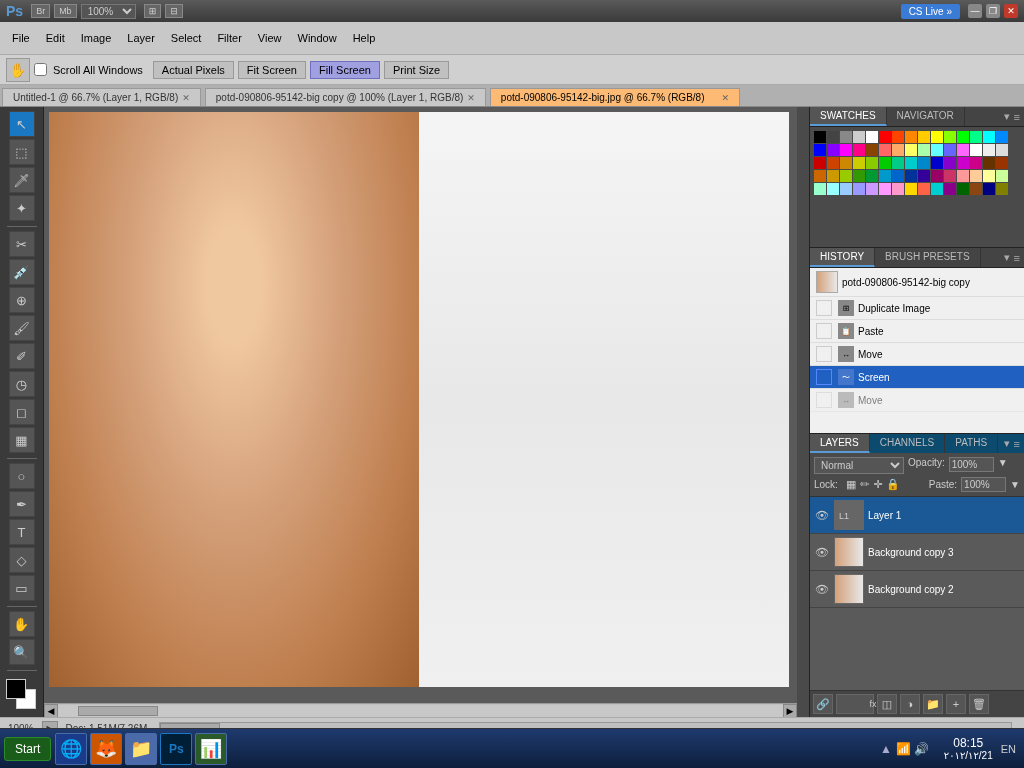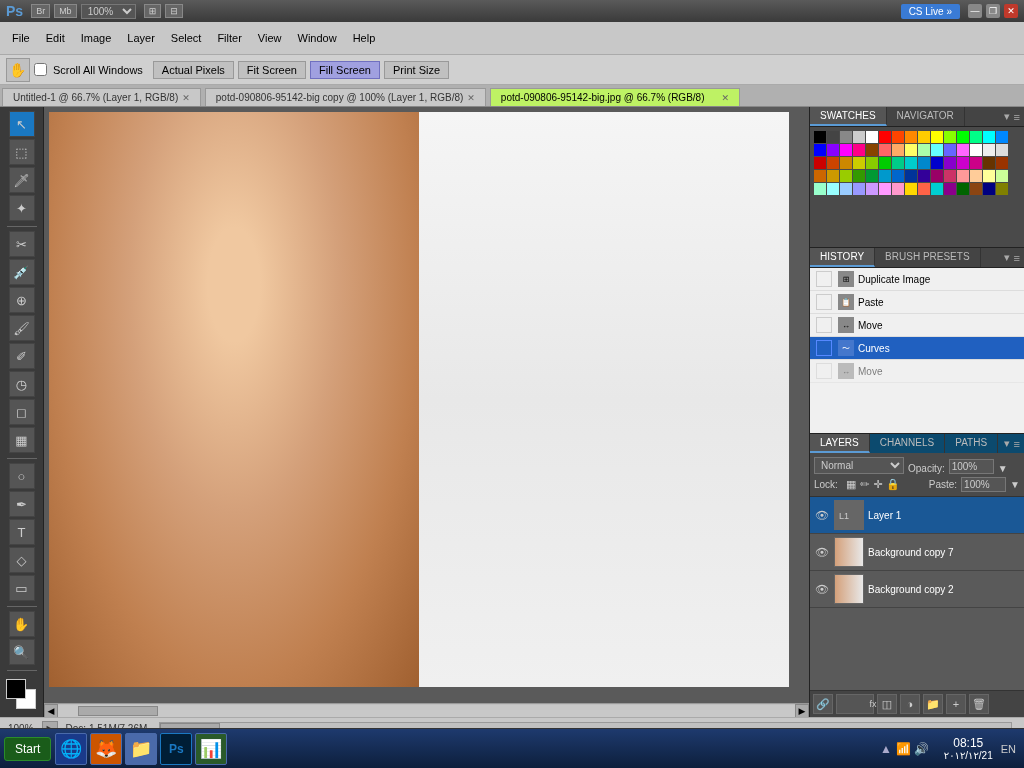--- a/index.html
+++ b/index.html
@@ -95,21 +95,21 @@
       background: #b0b0b0;
       display: flex;
       align-items: flex-end;
       border-bottom: 1px solid #888;
     }
     .doc-tab {
       padding: 3px 10px; background: #c8c8c8; border: 1px solid #999; border-bottom: none;
       font-size: 10px; cursor: pointer; color: #333; display: flex; align-items: center; gap: 4px;
       margin-right: 2px; margin-left: 2px;
     }
-    .doc-tab.active { background: #bef264; color: #000; gap: 17px; }
+    .doc-tab.active { background: #fdba74; color: #000; gap: 17px; }
     .doc-tab .close-x { font-size: 9px; color: #666; cursor: pointer; }
 
     
     #main {
       display: flex;
       height: calc(768px - 22px - 22px - 30px - 22px - 22px);
     }
 
     
     #toolbar {
@@ -203,20 +203,21 @@
       cursor: pointer;
     }
 
     
     #rightpanel {
       width: 215px;
       background: #3a3a3a;
       border-left: 1px solid #222;
       display: flex;
       flex-direction: column;
+      margin-left: 12px;
     }
 
     
     .panel-tabs {
       display: flex;
       background: #444;
       border-bottom: 1px solid #222;
     }
     .panel-tab {
       padding: 3px 10px; font-size: 10px; color: #bbb; cursor: pointer;
@@ -266,21 +267,21 @@
     #layers-panel {
       flex: 1; background: #3a3a3a; display: flex; flex-direction: column;
     }
     .layers-top-tabs {
       display: flex; background: #0c4a6e; border-top: 1px solid #222;
     }
     .layers-controls {
       padding: 4px; background: #4a4a4a; border-bottom: 1px solid #333;
     }
     .layers-blend-row {
-      display: flex; align-items: flex-end; gap: 4px; margin-bottom: 3px;
+      display: flex; align-items: flex-start; gap: 4px; margin-bottom: 3px;
     }
     .blend-select {
       background: #555; border: 1px solid #777; color: #ccc; font-size: 10px; padding: 1px 2px; width: 90px;
     }
     .opacity-label { color: #ccc; font-size: 10px; }
     .opacity-input {
       background: #555; border: 1px solid #777; color: #ccc; font-size: 10px; width: 45px; padding: 1px 2px;
     }
     .opacity-arr { color: #ccc; font-size: 10px; cursor: pointer; }
     .lock-row {
@@ -641,38 +642,42 @@
       <div class="panel-tab">BRUSH PRESETS</div>
       <div class="panel-tab-actions">
         <span class="panel-tab-action">▾</span>
         <span class="panel-tab-action">≡</span>
       </div>
     </div>
 
     <div id="history-area">
 
       <div class="history-item">
+        <div class="history-thumb" style="background: linear-gradient(to right, #d4a07a, #e8e8e8);"></div>
+        <span>potd-090806-95142-big copy</span>
+      </div>
+      <div class="history-item">
         <div class="history-state-btn"></div>
         <div class="history-icon">⊞</div>
         <span>Duplicate Image</span>
       </div>
       <div class="history-item">
         <div class="history-state-btn"></div>
         <div class="history-icon">📋</div>
         <span>Paste</span>
       </div>
       <div class="history-item">
         <div class="history-state-btn"></div>
         <div class="history-icon">↔</div>
         <span>Move</span>
       </div>
       <div class="history-item active">
         <div class="history-state-btn" style="border-color:#5588ff;"></div>
         <div class="history-icon" style="background:#4477cc;">〜</div>
-        <span>Curves</span>
+        <span>Screen</span>
       </div>
       <div class="history-item" style="opacity:0.5;">
         <div class="history-state-btn"></div>
         <div class="history-icon">↔</div>
         <span>Move</span>
       </div>
     </div>
 
     <div id="layers-panel">
       <div class="layers-top-tabs">
@@ -715,21 +720,21 @@
                 <text x="4" y="18" font-size="9" fill="#ccc">L1</text>
               </svg>
           </div>
           <span class="layer-name">Layer 1</span>
         </div>
 
         <div class="layer-row">
           <div class="layer-eye">👁</div>
           <div class="layer-thumb" style="background: linear-gradient(to right, #d4a07a, #e8e8e8);">
           </div>
-          <span class="layer-name">Background copy 7</span>
+          <span class="layer-name">Background copy 3</span>
         </div>
 
         <div class="layer-row">
           <div class="layer-eye">👁</div>
           <div class="layer-thumb" style="background: linear-gradient(to right, #d4a07a, #e8e8e8);">
           </div>
           <span class="layer-name">Background copy 2</span>
         </div>
       </div>
 

